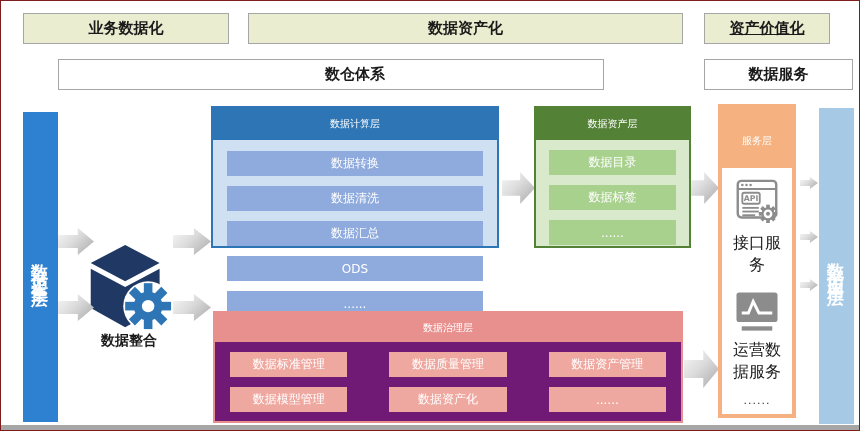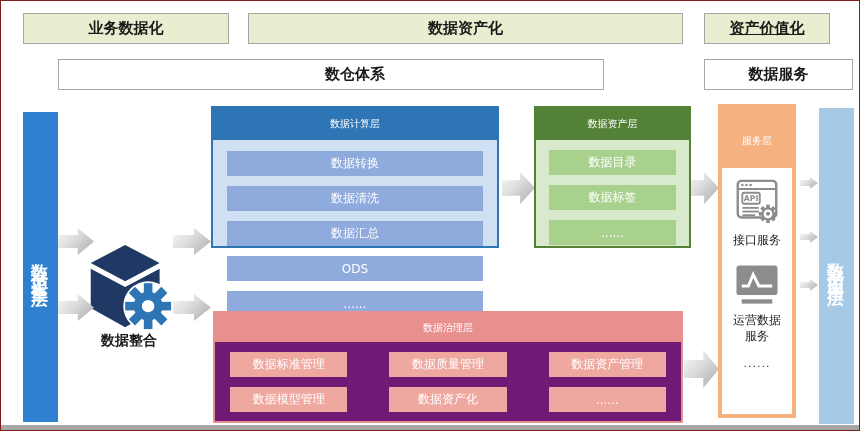--- a/index.html
+++ b/index.html
@@ -42,21 +42,21 @@
 
   .gov{background:#701a75;border:2px solid #E8908E;}
   .gov .hdr{height:29px;background:#E8908E;}
   .gov-body{display:grid;grid-template-columns:1fr 1fr 1fr;gap:10px 42px;padding:10px 15px;}
   .gov .chip{background:#EFA8A0;}
 
   .service{background:#F5B17F;}
   .service .hdr{height:46px;padding-top:14px;}
   .service-inner{position:absolute;left:4px;top:64px;width:70px;height:246px;background:#fff;
                  display:flex;flex-direction:column;align-items:center;}
-  .svc-label{font-size:12px;color:#1a1a1a;text-align:center;line-height:1.35;width:52px;}
+  .svc-label{font-size:16px;color:#1a1a1a;text-align:center;line-height:1.35;width:52px;}
   .svc-more{font-size:11px;color:#333;letter-spacing:1px;}
 
   
   .arrow{position:absolute;
     background:linear-gradient(135deg,#f8f8f8 0%,#dcdcdc 45%,#a9a9a9 100%);
     clip-path:polygon(0 26%,55% 26%,55% 0,100% 50%,55% 100%,55% 74%,0 74%);}
   .cube-label{position:absolute;font-size:14px;font-weight:700;color:#1a1a1a;text-align:center;}
 </style>
 </head>
 <body>

